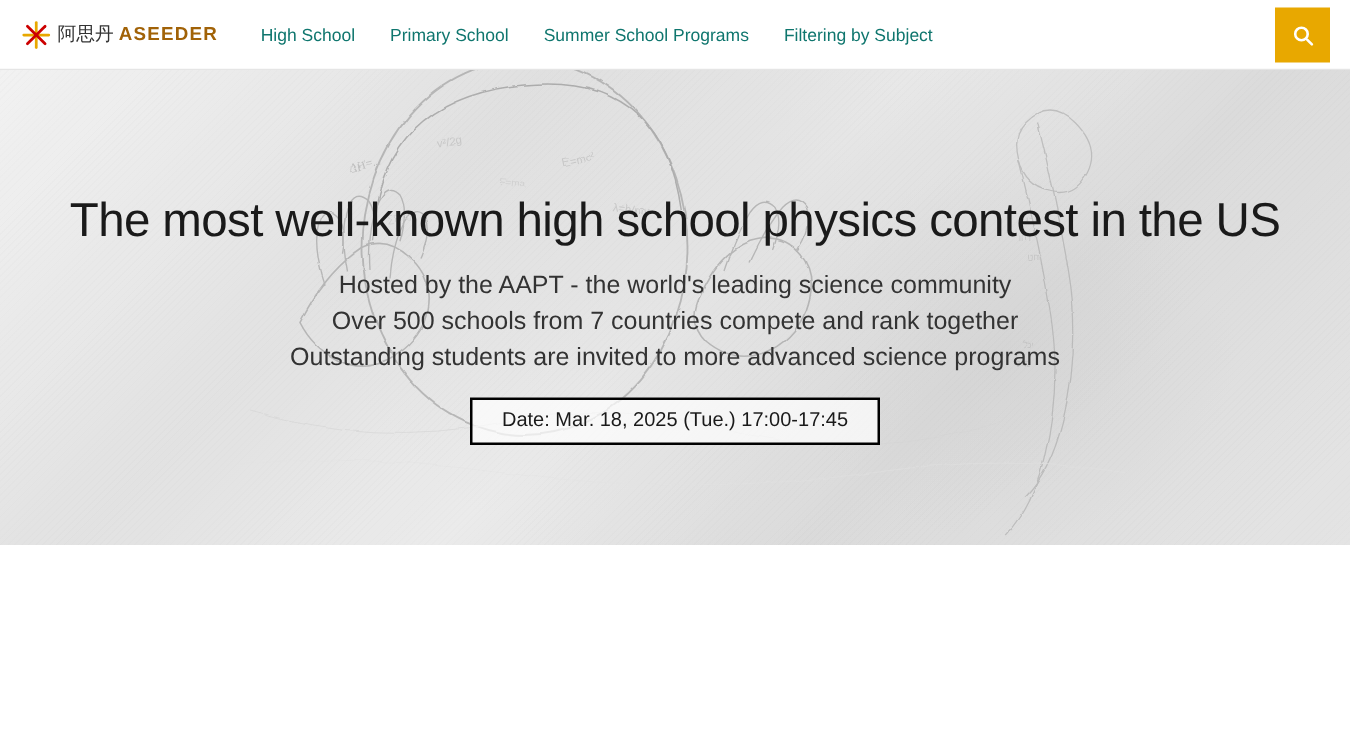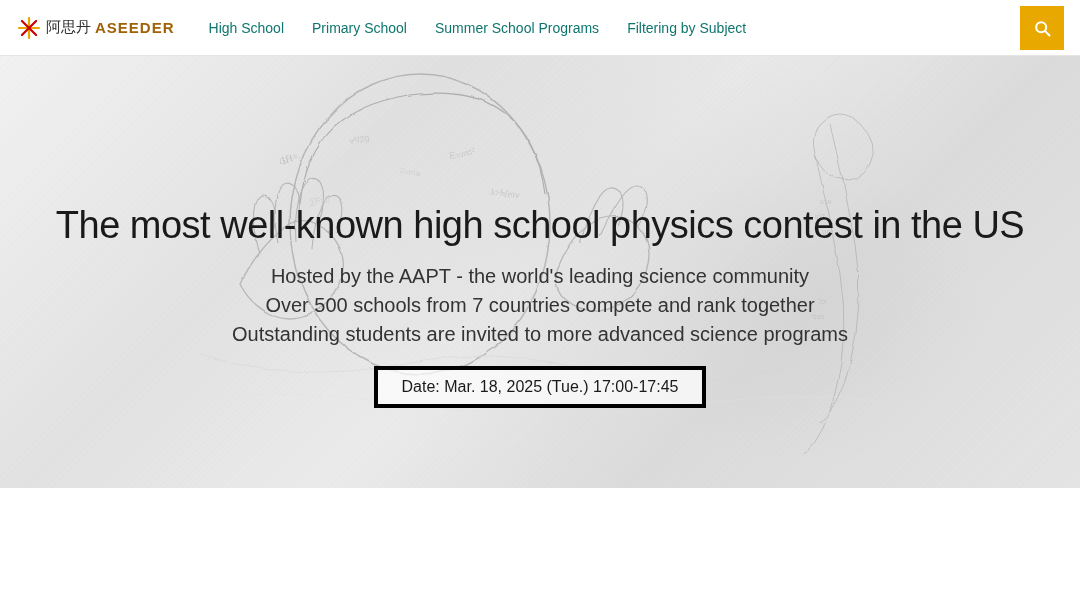--- a/index.html
+++ b/index.html
@@ -83,21 +83,21 @@
     .search-btn svg {
       width: 20px;
       height: 20px;
       fill: white;
     }
 
     
     .hero {
       position: relative;
       width: 1080px;
-      height: 432px;
+      height: 380px;
       background: #0ea5e9;
       overflow: hidden;
     }
 
     
     .sketch-bg {
       position: absolute;
       inset: 0;
       background:
         radial-gradient(ellipse 500px 400px at 55% 35%, rgba(200,200,200,0.3) 0%, transparent 70%),
@@ -156,21 +156,21 @@
 
     .hero-subtitle {
       font-size: 20px;
       color: #333;
       margin-bottom: 6px;
       font-weight: 400;
     }
 
     .hero-date-box {
       display: inline-block;
-      border: 4px solid #000000;
+      border: 2px solid #000000;
       padding: 8px 24px;
       margin-top: 14px;
       font-size: 16px;
       color: #1a1a1a;
       background: rgba(255,255,255,0.7);
       font-weight: 400;
     }
 
     
     .aseeder-logo {

